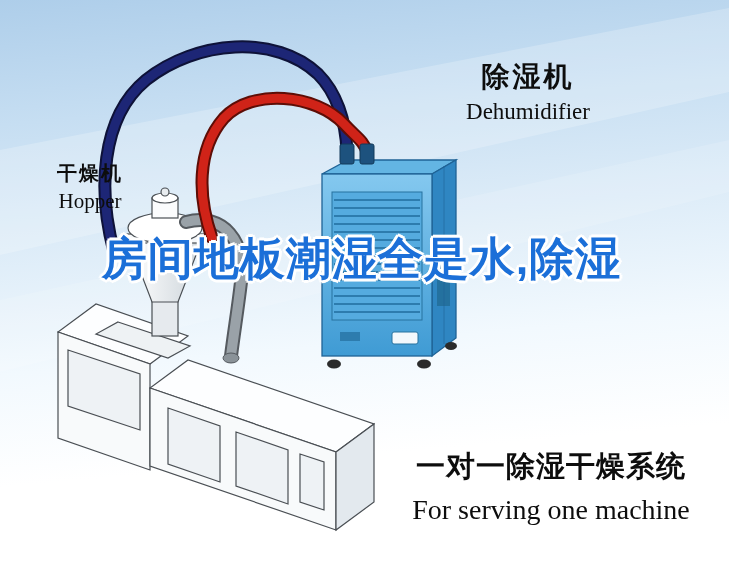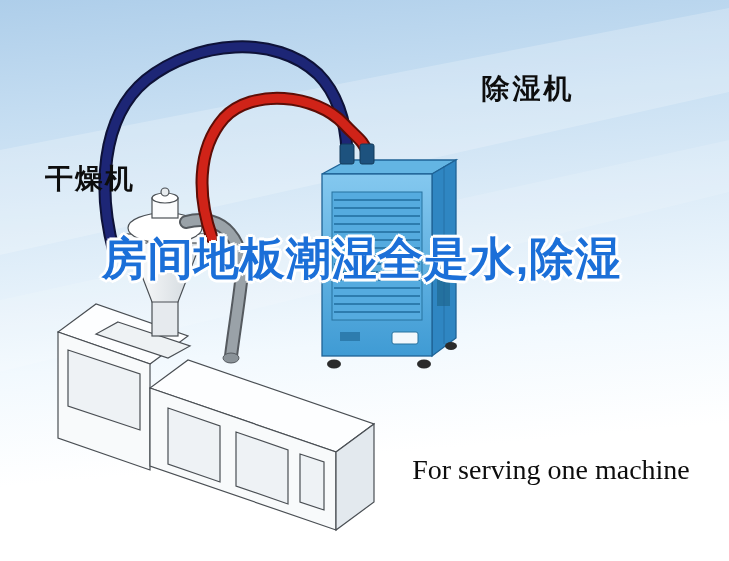--- a/index.html
+++ b/index.html
@@ -6,23 +6,23 @@
   .canvas{
     position:relative;width:729px;height:561px;overflow:hidden;
     background:linear-gradient(175deg,#aeceea 0%,#c6def2 20%,#ddecf8 40%,#f2f9fe 60%,#ffffff 78%,#ffffff 100%);
     font-family:"Liberation Sans",sans-serif;
   }
   .scene-svg{position:absolute;left:0;top:0;width:729px;height:561px;}
   .label-block{position:absolute;text-align:center;color:#0d0d0d;}
   .cn{display:block;font-weight:bold;}
   .en{display:block;font-family:"Liberation Serif",serif;font-weight:normal;}
   .hopper-label{left:30px;top:160px;width:120px;}
-  .hopper-label .cn{font-size:28px;letter-spacing:2px;}
+  .hopper-label .cn{font-size:20px;letter-spacing:2px;}
   .hopper-label .en{font-size:21px;margin-top:2px;}
-  .dehu-label{left:450px;top:70px;width:156px;}
+  .dehu-label{left:450px;top:58px;width:156px;}
   .dehu-label .cn{font-size:28px;letter-spacing:3px;}
   .dehu-label .en{font-size:23px;margin-top:3px;}
   .main-title{
     position:absolute;left:0;top:233px;width:723px;text-align:center;
     font-size:45px;line-height:51px;font-weight:bold;color:#1b6fd8;letter-spacing:1px;
     text-shadow:3px 0 0 #fff,-3px 0 0 #fff,0 3px 0 #fff,0 -3px 0 #fff,
                 2px 2px 0 #fff,-2px 2px 0 #fff,2px -2px 0 #fff,-2px -2px 0 #fff;
   }
   .main-title span{display:block;}
   .caption{position:absolute;left:396px;top:447px;width:310px;text-align:center;color:#0d0d0d;}
@@ -108,27 +108,30 @@
     </g>
 
     <g fill="#1d527e" stroke="#123a5a" stroke-width="1">
       <rect x="340" y="144" width="14" height="20" rx="2"></rect>
       <rect x="360" y="144" width="14" height="20" rx="2"></rect>
     </g>
   </svg>
 
   <div class="label-block hopper-label">
     <span class="cn">干燥机</span>
+    <span class="en">Hopper</span>
   </div>
 
   <div class="label-block dehu-label">
     <span class="cn">除湿机</span>
+    <span class="en">Dehumidifier</span>
   </div>
 
   <div class="main-title">
     <span>房间地板潮湿全是水,除湿</span>
   </div>
 
   <div class="caption">
+    <span class="cn">一对一除湿干燥系统</span>
     <span class="en">For serving one machine</span>
   </div>
 
 </div>
 
 </body></html>

